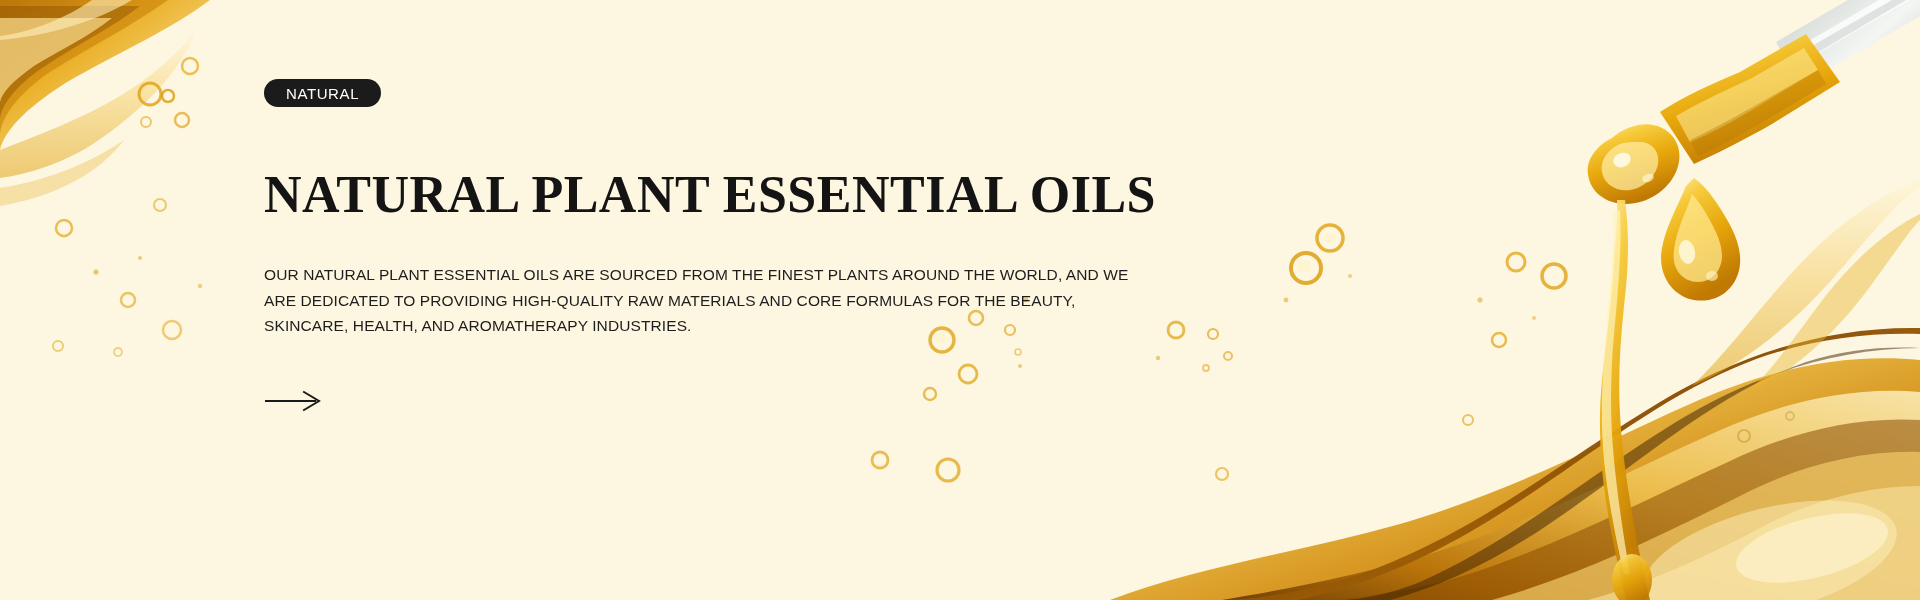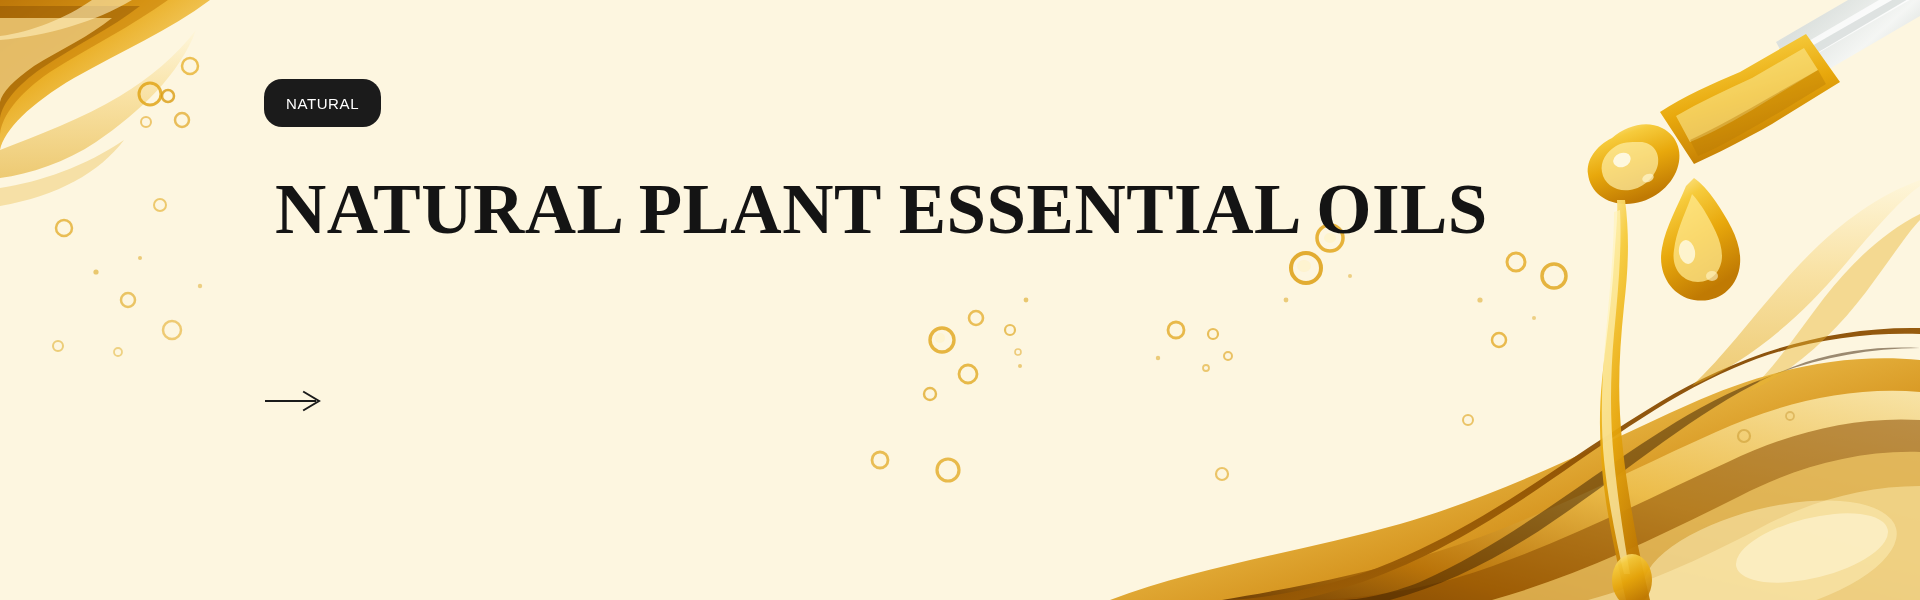--- a/index.html
+++ b/index.html
@@ -31,42 +31,41 @@
     height: 600px;
     z-index: 5;
   }
   .badge {
     position: absolute;
     left: 0;
     top: 79px;
     display: inline-flex;
     align-items: center;
     justify-content: center;
-    height: 48px;
+    height: 28px;
     padding: 0 22px;
     background: #1b1b1b;
     color: #ffffff;
     border-radius: 18px;
     font-size: 15px;
     font-weight: 400;
     letter-spacing: 0.6px;
     font-family: "Liberation Sans", sans-serif;
   }
   .headline {
     position: absolute;
     left: 0;
-    top: 177px;
+    top: 163px;
     font-family: "Liberation Serif", serif;
-    font-size: 71px;
+    font-size: 52px;
     line-height: 64px;
     font-weight: 700;
     color: #141414;
     letter-spacing: 0.5px;
     white-space: nowrap;
-    margin-left: 11px;
   }
   .subcopy {
     position: absolute;
     left: 0;
     top: 262px;
     width: 890px;
     font-family: "Liberation Sans", sans-serif;
     font-size: 15.5px;
     line-height: 25.5px;
     font-weight: 400;
@@ -275,20 +274,21 @@
       <ellipse cx="1790" cy="416" rx="4" ry="4" fill="none" stroke="#c08d22" stroke-width="1.8" opacity=".4"></ellipse>
     </g>
   </svg>
 
   <div class="content">
 
     <div class="badge">NATURAL</div>
 
     <h1 class="headline">NATURAL PLANT ESSENTIAL OILS</h1>
 
+    <p class="subcopy">OUR NATURAL PLANT ESSENTIAL OILS ARE SOURCED FROM THE FINEST PLANTS AROUND THE WORLD, AND WE ARE DEDICATED TO PROVIDING HIGH-QUALITY RAW MATERIALS AND CORE FORMULAS FOR THE BEAUTY, SKINCARE, HEALTH, AND AROMATHERAPY INDUSTRIES.</p>
 
     <a class="arrow-link" href="#">
       <svg width="58" height="22" viewBox="0 0 58 22" xmlns="http://www.w3.org/2000/svg">
         <line x1="1" y1="11" x2="52" y2="11" stroke="#1b1b1b" stroke-width="2"></line>
         <polyline points="40,2 55,11 40,20" fill="none" stroke="#1b1b1b" stroke-width="2" stroke-linecap="square" stroke-linejoin="miter"></polyline>
       </svg>
     </a>
 
   </div>
 </div>

